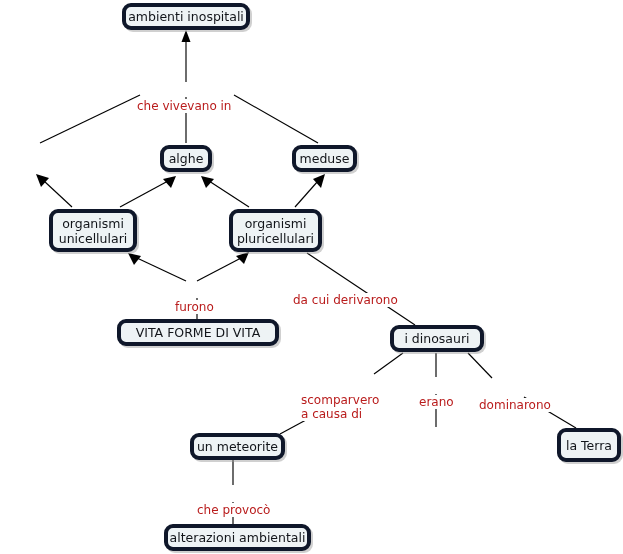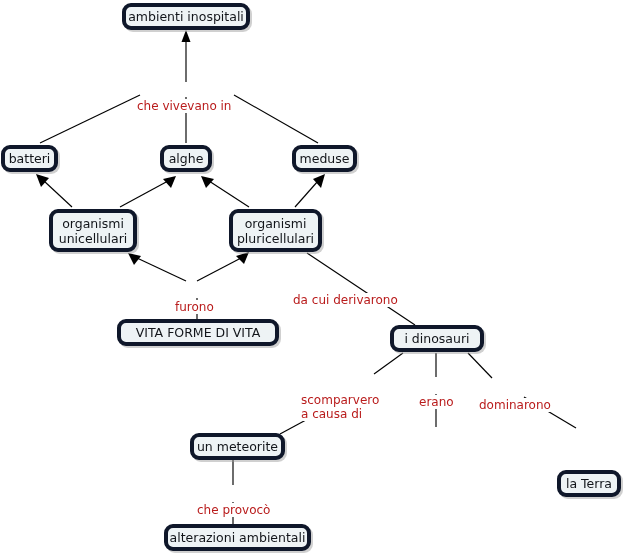--- a/index.html
+++ b/index.html
@@ -115,23 +115,20 @@
     <line class="edge-line" x1="524" y1="397" x2="576" y2="428"></line>
 
     <line class="edge-line" x1="233" y1="460" x2="233" y2="485"></line>
     <line class="edge-line" x1="233" y1="502" x2="233" y2="524"></line>
   </svg>
 
   <div class="node" style="left:122px; top:3px; width:128px; height:27px;">
     <span>ambienti inospitali</span>
   </div>
 
-  <div class="node" style="left:1px; top:145px; width:57px; height:27px;">
-    <span>batteri</span>
-  </div>
 
   <div class="node" style="left:160px; top:145px; width:52px; height:27px;">
     <span>alghe</span>
   </div>
 
   <div class="node" style="left:292px; top:145px; width:65px; height:27px;">
     <span>meduse</span>
   </div>
 
   <div class="node" style="left:49px; top:209px; width:88px; height:43px;">
@@ -150,21 +147,21 @@
 
   <div class="node" style="left:390px; top:325px; width:94px; height:27px;justify-content:center;">
     <span>i dinosauri</span>
   </div>
 
   <div class="node" style="left:190px; top:433px; width:95px; height:27px;">
     <span>un meteorite</span>
   </div>
 
 
-  <div class="node" style="left:557px; top:428px; width:64px; height:27px;margin-top:42px;">
+  <div class="node" style="left:557px; top:428px; width:64px; height:34px;">
     <span>la Terra</span>
   </div>
 
   <div class="node" style="left:164px; top:524px; width:147px; height:27px;">
     <span>alterazioni ambientali</span>
   </div>
 
   <div class="edge-label" style="left:136px; top:83px; width:102px;">
     <span>che vivevano in</span>
   </div>

